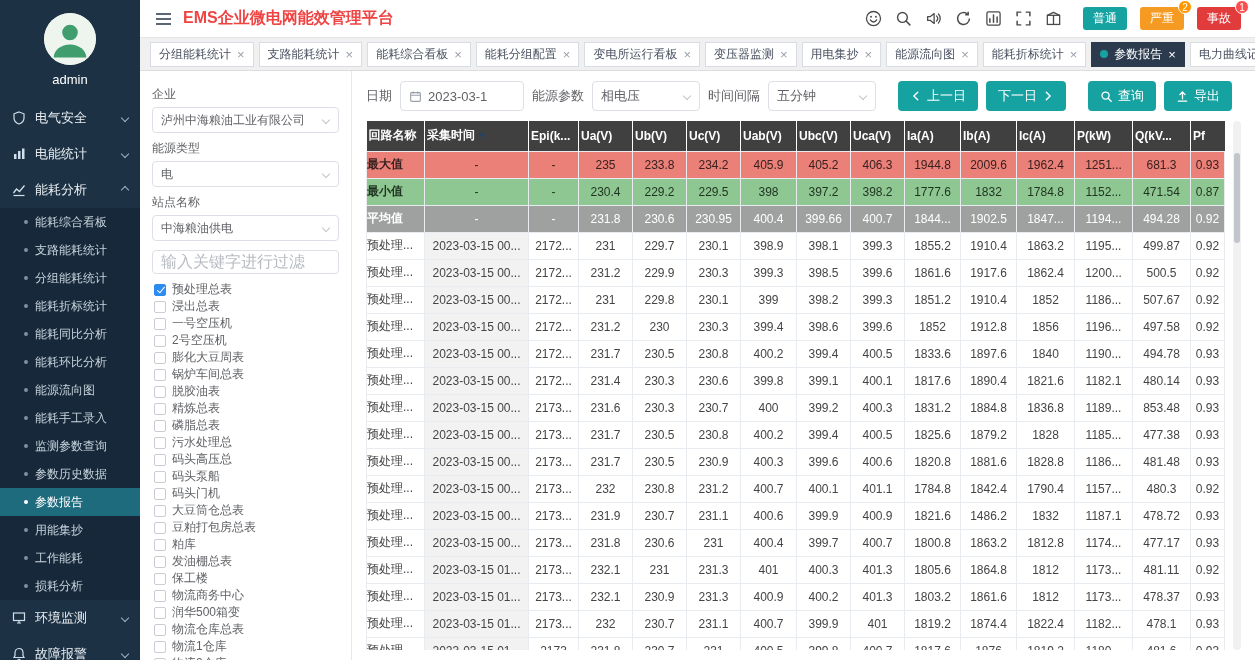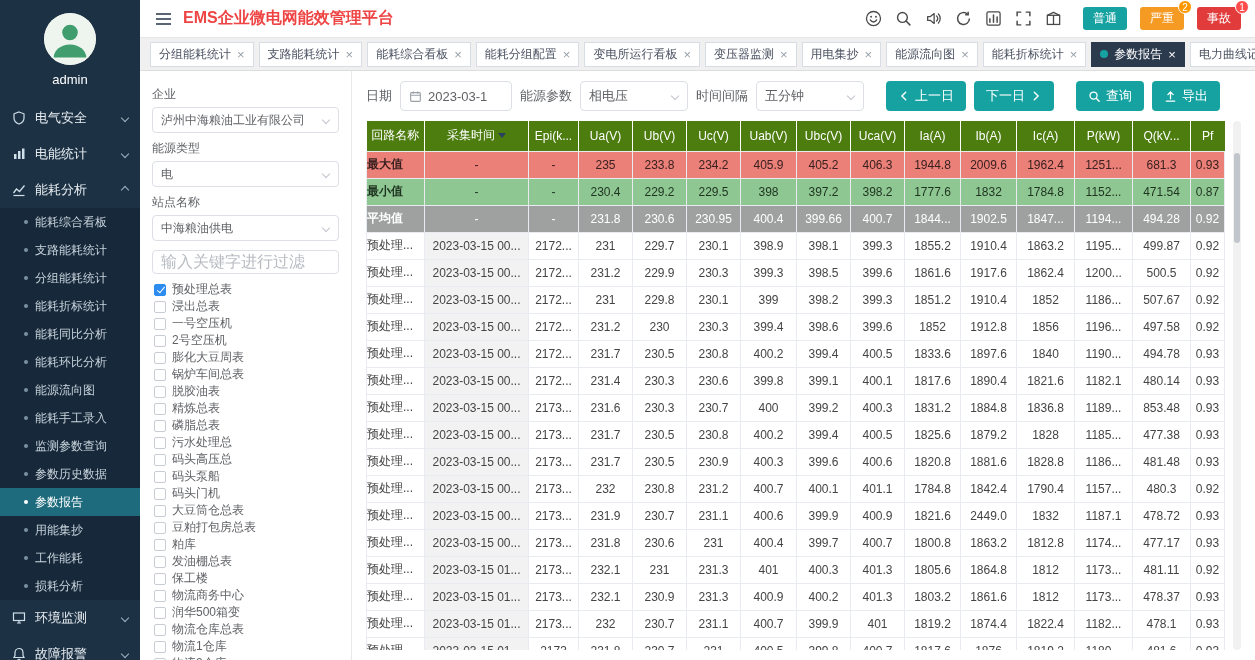--- a/index.html
+++ b/index.html
@@ -58,30 +58,30 @@
 .cb{width:12px;height:12px;border:1px solid #c8ccd4;border-radius:2px;background:#fff;position:relative;flex-shrink:0}
 .cb.checked{background:#2d8cf0;border-color:#2d8cf0}
 .cb.checked::after{content:'';position:absolute;left:3.5px;top:0.5px;width:3px;height:7px;border-right:1.5px solid #fff;border-bottom:1.5px solid #fff;transform:rotate(40deg)}
 
 
 .main-panel{flex:1;display:flex;flex-direction:column;padding:10px 14px;min-width:0;overflow:hidden}
 .toolbar{display:flex;align-items:center;gap:8px;font-size:13px;color:#606266;margin-bottom:10px;flex-shrink:0}
 .ctrl{height:30px;border:1px solid #dcdfe6;border-radius:4px;background:#fff;display:flex;align-items:center;padding:0 8px;gap:6px;font-size:13px;color:#606266;cursor:pointer;position:relative;white-space:nowrap}
 .ctrl.select-ctrl{width:108px;padding-right:22px}
 .ctrl .chev{position:absolute;right:9px;top:11px;color:#c0c4cc;transform:rotate(45deg)}
-.date-ctrl{width:112px}
+.date-ctrl{width:124px}
 .date-ctrl .bicon{color:#9aa0a8;display:flex}
 .btn{height:30px;background:#17a2a2;border:none;border-radius:4px;color:#fff;font-size:13px;padding:0 12px;display:inline-flex;align-items:center;gap:5px;cursor:pointer;font-family:inherit;white-space:nowrap}
 .btn .bicon{display:flex;color:#fff}
 .btn.lead{margin-left:14px}
 
 
 .table-wrap{position:relative;flex:1;min-height:0;overflow:hidden;padding-right:12px}
 table{border-collapse:collapse;table-layout:fixed;width:858px}
-th{background:#4d7c0f;color:#fff;font-size:12px;font-weight:normal;height:30px;border-right:1px solid rgba(255,255,255,.35);padding:0 2px;white-space:nowrap;overflow:hidden;cursor:pointer;text-align:center}
+th{background:#404040;color:#fff;font-size:12px;font-weight:bold;height:30px;border-right:1px solid rgba(255,255,255,.35);padding:0 2px;white-space:nowrap;overflow:hidden;cursor:pointer;text-align:left}
 th:last-child{border-right:none}
 td{height:27px;border:1px solid #e8ebf0;font-size:12px;color:#444;text-align:center;padding:0 4px;white-space:nowrap;overflow:hidden;background:#fff}
 td.first{text-align:left;padding-left:0}
 tr.row-max td{background:#ea8077;color:#3a2020}
 tr.row-min td{background:#8fc792;color:#1e3320}
 tr.row-avg td{background:#9fa0a0;color:#fff}
 tr.sum td.first{font-weight:bold}
 td.sorted{background-image:linear-gradient(rgba(0,0,0,.05),rgba(0,0,0,.05))}
 .caret{display:inline-block;width:0;height:0;border:4px solid transparent;border-top:5px solid #27425c;margin-left:3px;vertical-align:-3px}
 .vscroll{position:absolute;right:0;top:0;width:8px;height:100%;background:#f1f1f1;border-radius:4px}
@@ -765,21 +765,21 @@
                   <td class="first">预处理...</td>
                   <td class="sorted">2023-03-15 00...</td>
                   <td>2173...</td>
                   <td>231.9</td>
                   <td>230.7</td>
                   <td>231.1</td>
                   <td>400.6</td>
                   <td>399.9</td>
                   <td>400.9</td>
                   <td>1821.6</td>
-                  <td>2449.0</td>
+                  <td>1486.2</td>
                   <td>1832</td>
                   <td>1187.1</td>
                   <td>478.72</td>
                   <td>0.93</td>
                 </tr>
                 <tr>
                   <td class="first">预处理...</td>
                   <td class="sorted">2023-03-15 00...</td>
                   <td>2173...</td>
                   <td>231.8</td>

